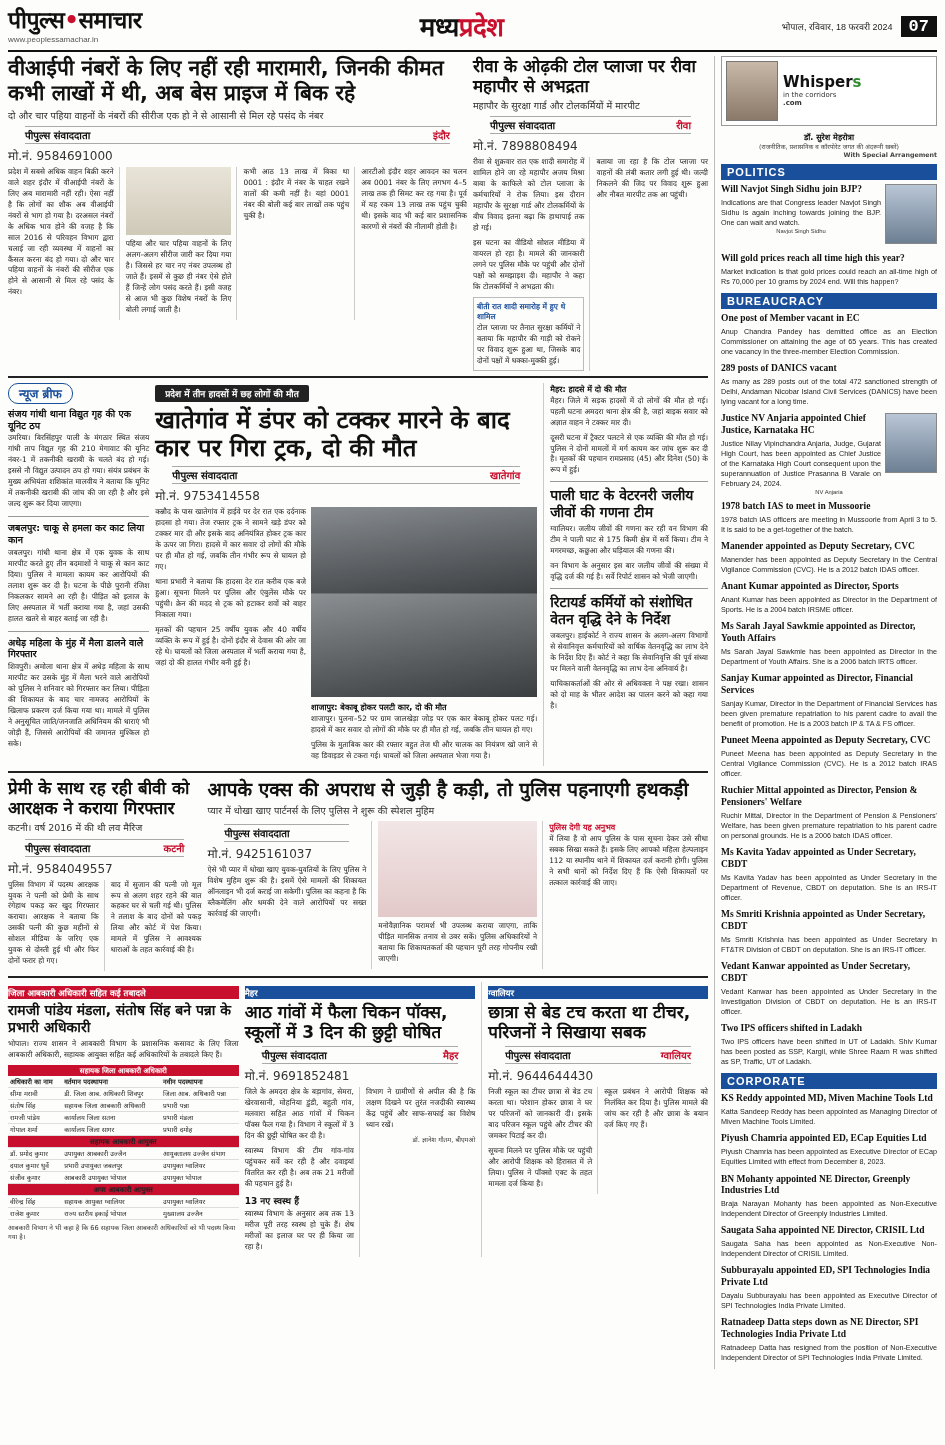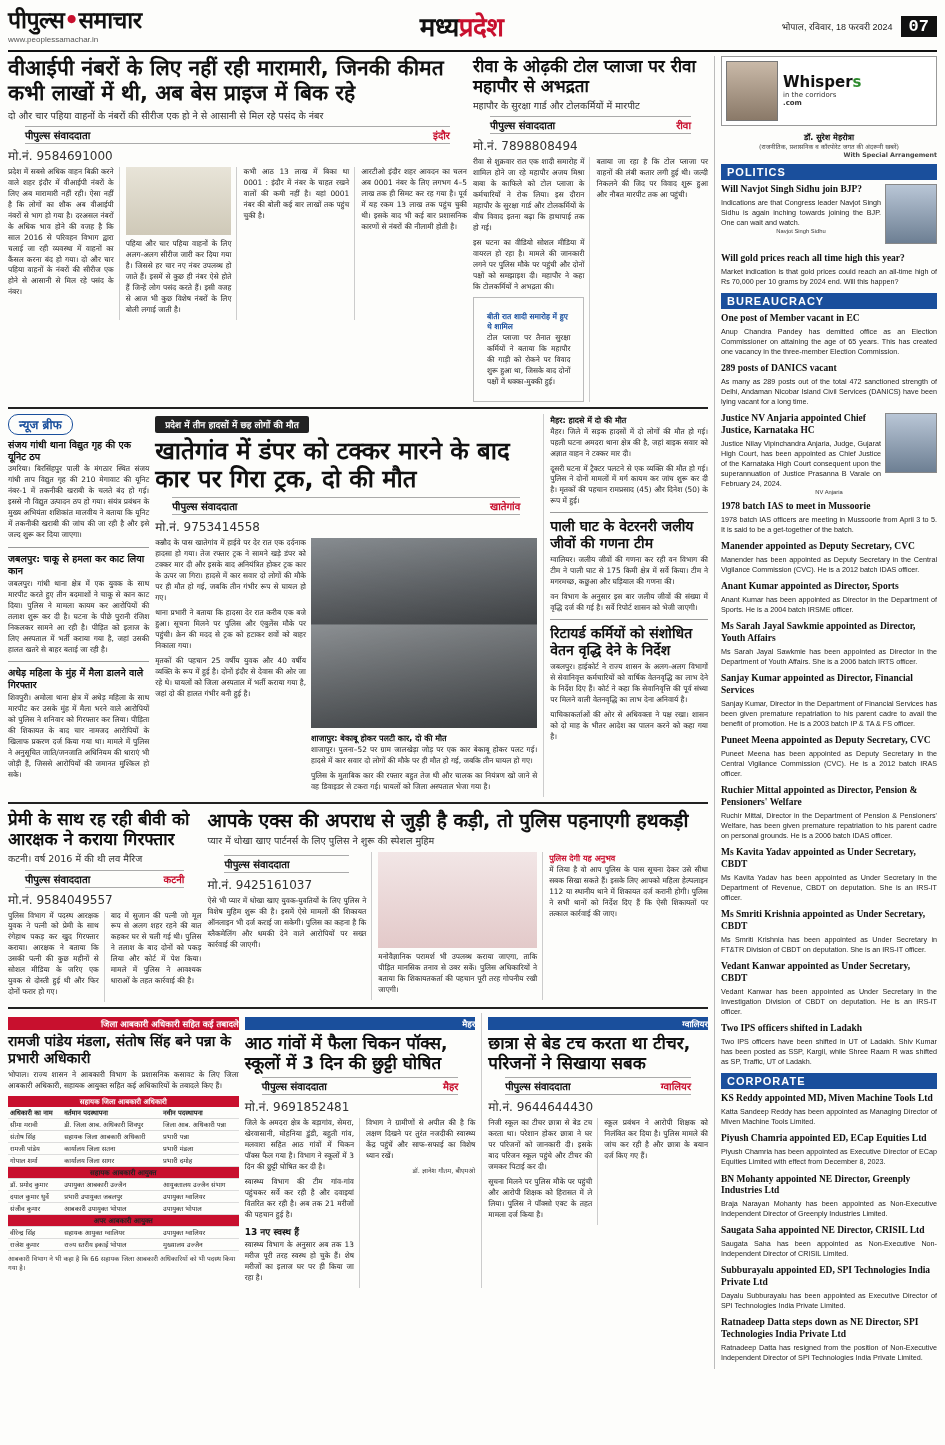--- a/index.html
+++ b/index.html
@@ -112,21 +112,21 @@
     border-radius: 10px; padding: 1px 10px; display: inline-block; margin-bottom: 4px;
   }
   .brief-item { margin-bottom: 6px; }
   .brief-title {
     font-family: "DejaVu Sans", sans-serif; font-weight: bold;
     font-size: 9.5px; color: #111; line-height: 1.25; margin-bottom: 2px;
   }
   .sechead {
     font-family: "DejaVu Sans", sans-serif; font-weight: bold;
     font-size: 8.5px; color: #fff; background: #c8102e;
-    text-align: right; padding: 1px 0; margin: 4px 0 3px;
+    text-align: left; padding: 1px 0; margin: 4px 0 3px;
   }
   
   table.tbl { width: 100%; border-collapse: collapse; font-family: "DejaVu Sans", sans-serif; font-size: 6.6px; }
   table.tbl th { background: #c8102e; color: #fff; font-size: 7px; padding: 1px 2px; }
   table.tbl td { border-bottom: 1px solid #ddd; padding: 1px 2px; vertical-align: top; color: #222; }
   .tbl-subhead { background: #c8102e; color: #fff; text-align: center; font-weight: bold; font-size: 7px; padding: 1px; }
   
   .whisper-box {
     border: 1px solid #999; padding: 4px; margin-bottom: 5px;
     display: flex; gap: 5px; align-items: center;
@@ -165,21 +165,21 @@
   .rail-photo {
     float: right; width: 52px; height: 60px; margin: 0 0 3px 4px;
     background: linear-gradient(#b9c6d6, #6d7f93); border: 1px solid #888;
   }
   .clearfix::after { content: ""; display: table; clear: both; }
   .sidebar-pol-name {
     font-family: "Liberation Sans", sans-serif; font-size: 5.8px;
     color: #333; text-align: center;
   }
   .tiny-note { font-family: "DejaVu Sans", sans-serif; font-size: 6.6px; color: #333; }
-  .box-border { border: 1px solid #bbb; padding: 13px; }
+  .box-border { border: 1px solid #bbb; padding: 3px; }
   .bottom-strip { margin-top: 5px; border-top: 2px solid #222; padding-top: 4px; }
 </style>
 </head>
 <body>
 
 <div class="page">
 
   <div class="masthead">
     <div class="mast-left">
       <div class="mast-logo">

